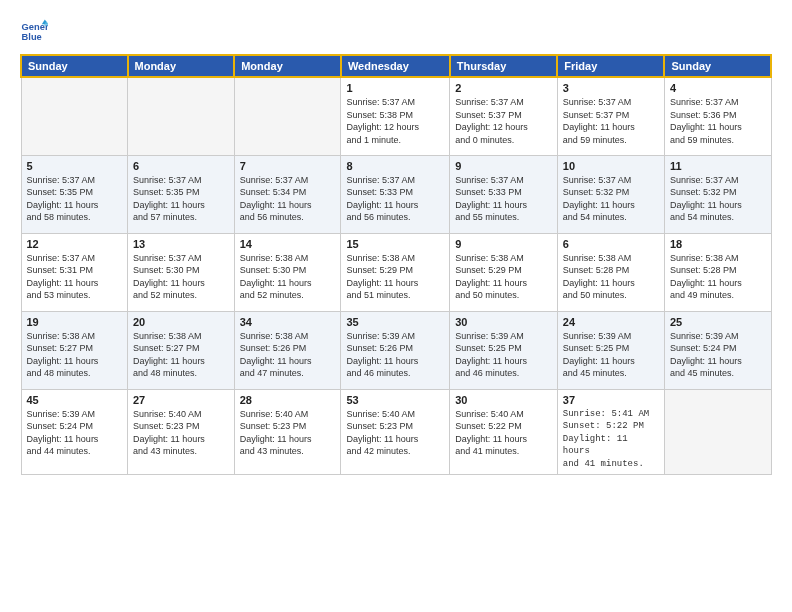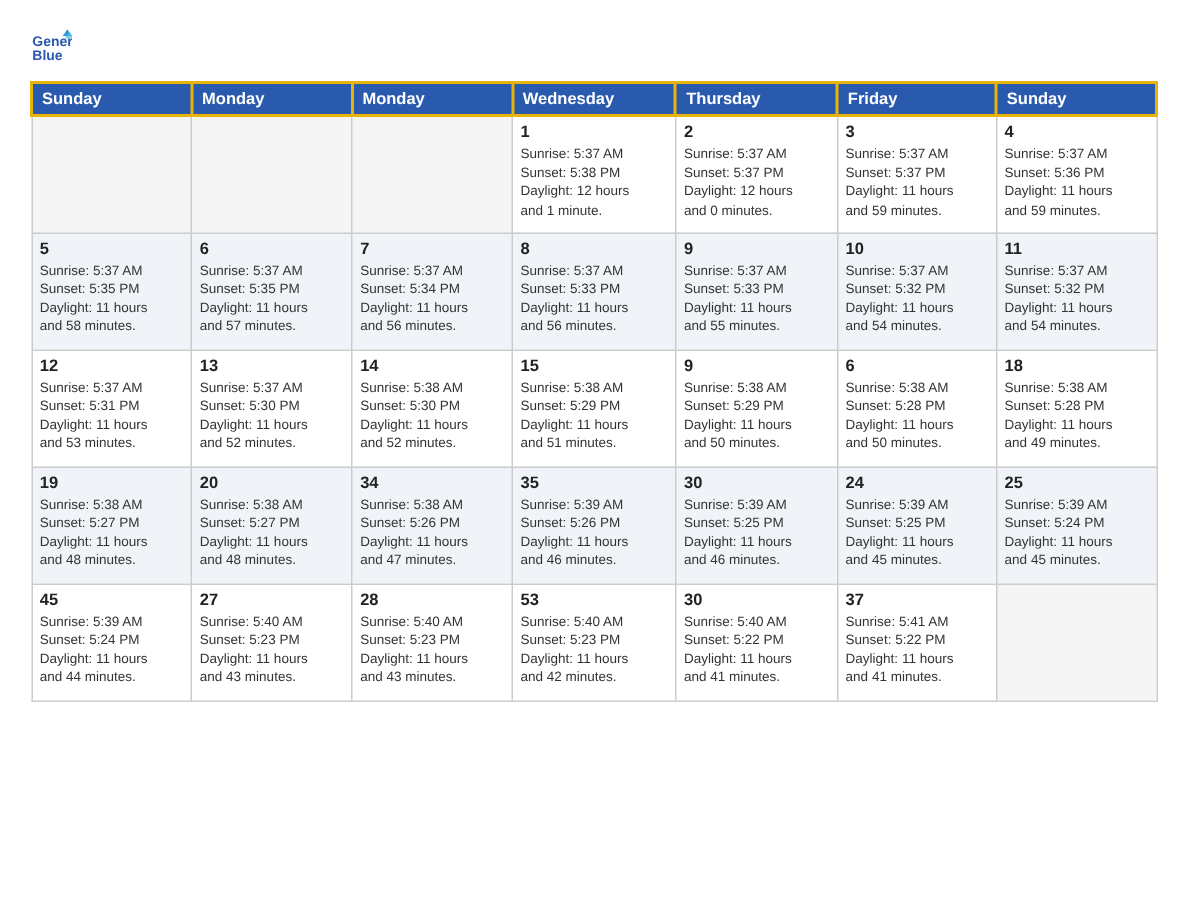--- a/index.html
+++ b/index.html
@@ -334,21 +334,21 @@
           </td>
           <td>
             <div class="day-number">30</div>
             <div class="day-info" style="white-space: pre-line;">Sunrise: 5:40 AM
 Sunset: 5:22 PM
 Daylight: 11 hours
 and 41 minutes.</div>
           </td>
           <td>
             <div class="day-number">37</div>
-            <div class="day-info" style="white-space: pre-line;">Sunrise: 5:41 AM
+            <div class="day-info" style="white-space: pre-line; font-family: Liberation Mono, monospace;">Sunrise: 5:41 AM
 Sunset: 5:22 PM
 Daylight: 11 hours
 and 41 minutes.</div>
           </td>
           <td class="empty"></td>
         </tr>
       </tbody>
   </table>
 </div>
 

